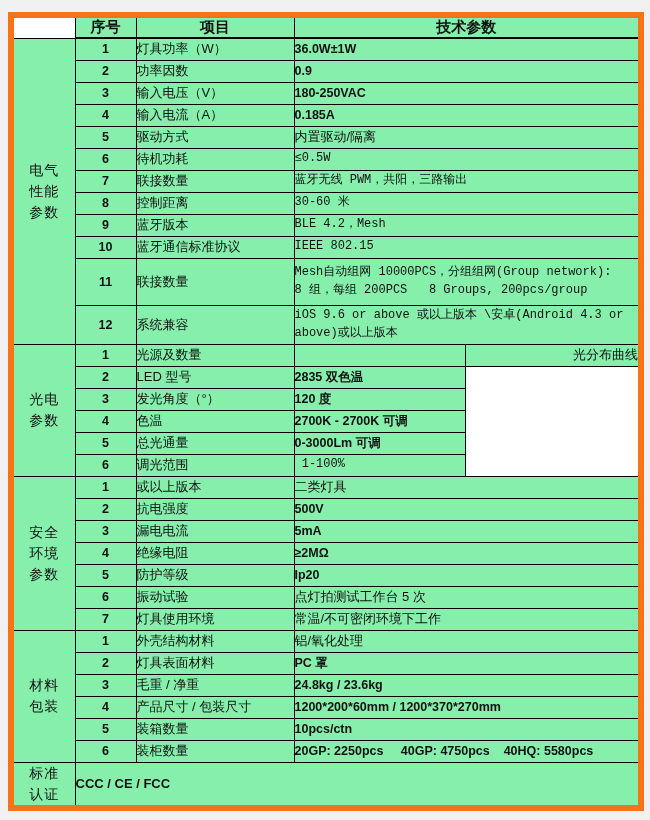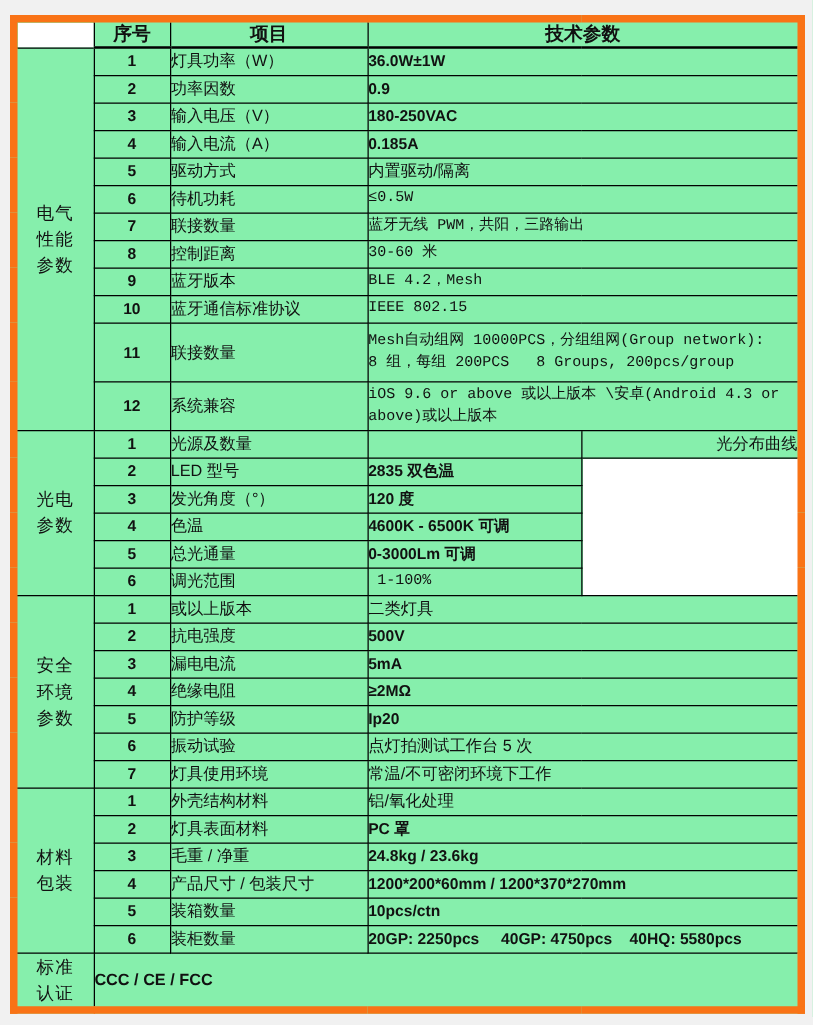--- a/index.html
+++ b/index.html
@@ -178,21 +178,21 @@
           <td class="curve-body" rowspan="5"></td>
         </tr>
         <tr style="height: 22px;">
           <td class="num">3</td>
           <td class="item">发光角度（°）</td>
           <td class="val bold">120 度</td>
         </tr>
         <tr style="height: 22px;">
           <td class="num">4</td>
           <td class="item">色温</td>
-          <td class="val bold">4600K - 6500K 可调</td>
+          <td class="val bold">2700K - 2700K 可调</td>
         </tr>
         <tr style="height: 22px;">
           <td class="num">5</td>
           <td class="item">总光通量</td>
           <td class="val bold">0-3000Lm 可调</td>
         </tr>
         <tr style="height: 22px;">
           <td class="num">6</td>
           <td class="item">调光范围</td>
           <td class="val mono"> 1-100%</td>

